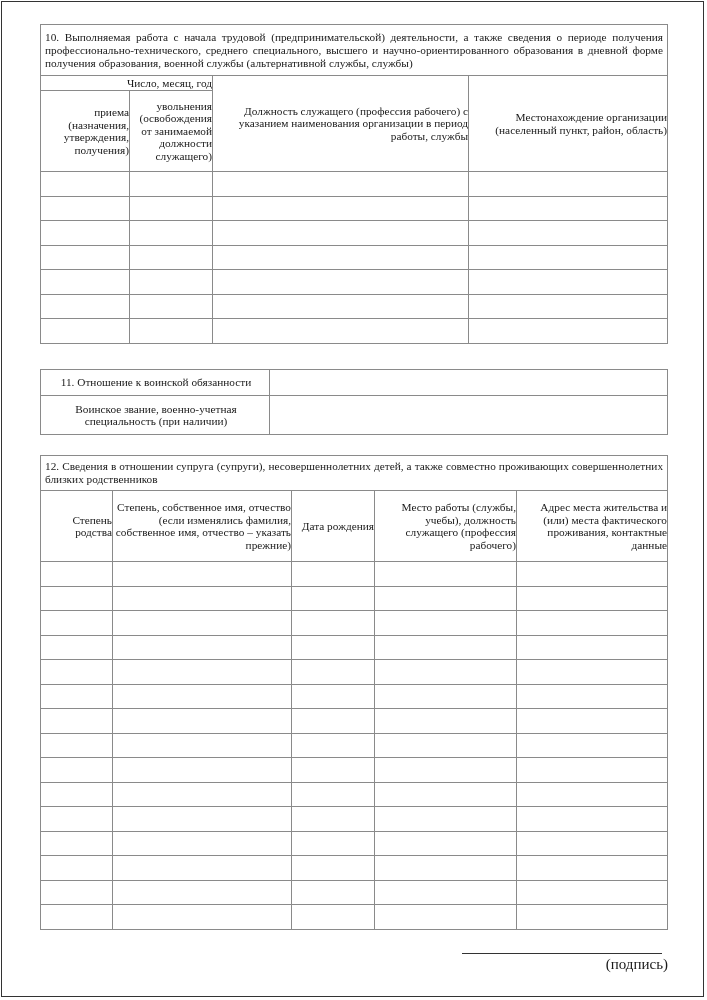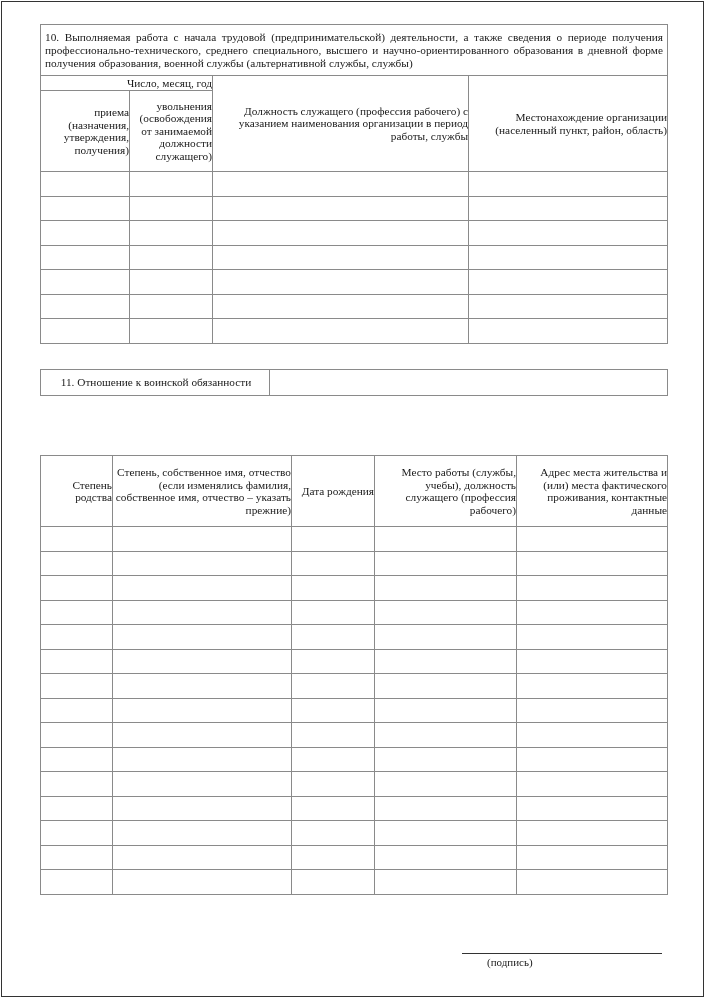--- a/index.html
+++ b/index.html
@@ -8,21 +8,21 @@
   table { border-collapse: collapse; position: absolute; table-layout: fixed; }
   td { border: 1px solid #8a8a8a; padding: 0; font-size: 11.3px; line-height: 12.5px; vertical-align: middle; }
   .t10 { left: 40px; top: 24px; width: 627px; }
   .t11 { left: 40px; top: 369px; width: 627px; }
   .t12 { left: 40px; top: 455px; width: 627px; }
   .section-title { text-align: justify; padding: 2px 4px 2px 4px; line-height: 13px; }
   .center { text-align: right; }
   .row-24 td { height: 23.5px; }
   .left { text-align: center; padding-left: 2px; }
   .signature-line { position: absolute; left: 462px; top: 953px; width: 200px; border-top: 1px solid #333; }
-  .signature-label { position: absolute; left: 487px; top: 956px; width: 200px; text-align: left; font-size: 11px; }
+  .signature-label { position: absolute; left: 468px; top: 956px; width: 200px; text-align: right; font-size: 15px; }
 </style>
 </head>
 <body>
 
 <div class="page-frame"></div>
 
 <table class="t10">
   <colgroup>
     <col style="width:89px">
       <col style="width:83px">
@@ -92,32 +92,39 @@
 <table class="t11">
   <colgroup>
       <col style="width:229px">
       <col style="width:398px">
     </colgroup>
   <tbody>
       <tr>
     <td class="left" style="height:25px">11. Отношение к воинской обязанности</td>
     <td></td>
   </tr>
+  <tr>
+    <td class="left" style="height:38px">Воинское звание, военно-учетная специальность (при наличии)</td>
+    <td></td>
+  </tr>
 </tbody>
   </table>
 
 <table class="t12">
   <colgroup>
     <col style="width:72px">
       <col style="width:179px">
       <col style="width:83px">
       <col style="width:142px">
       <col style="width:151px">
   </colgroup>
   <tbody>
+      <tr>
+    <td colspan="5" class="section-title" style="height:30px">12. Сведения в отношении супруга (супруги), несовершеннолетних детей, а также совместно проживающих совершеннолетних близких родственников</td>
+  </tr>
   <tr>
     <td class="center" style="height:70px">Степень родства</td>
     <td class="center">Степень, собственное имя, отчество (если изменялись фамилия, собственное имя, отчество – указать прежние)</td>
     <td class="center">Дата рождения</td>
     <td class="center">Место работы (службы, учебы), должность служащего (профессия рабочего)</td>
     <td class="center">Адрес места жительства и (или) места фактического проживания, контактные данные</td>
   </tr>
   </tbody>
     <tbody id="t12-body">
       <tr class="row-24">

